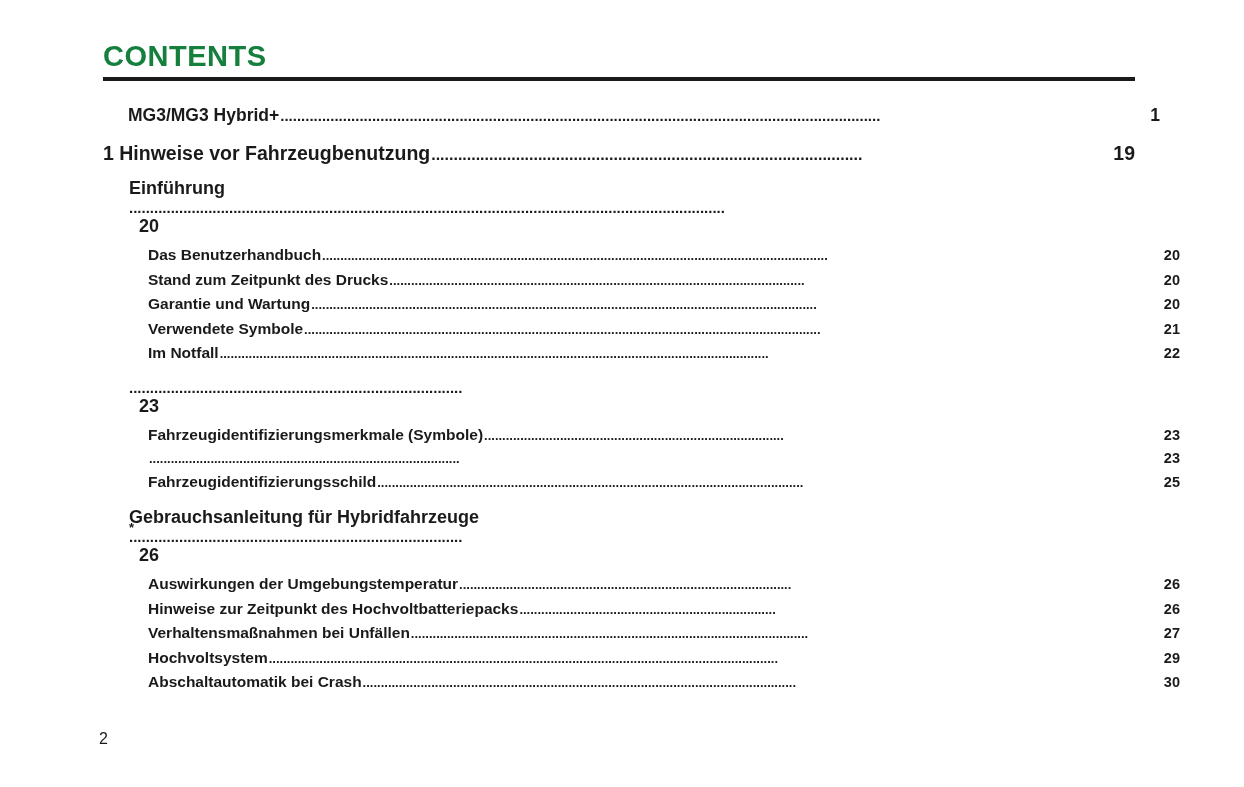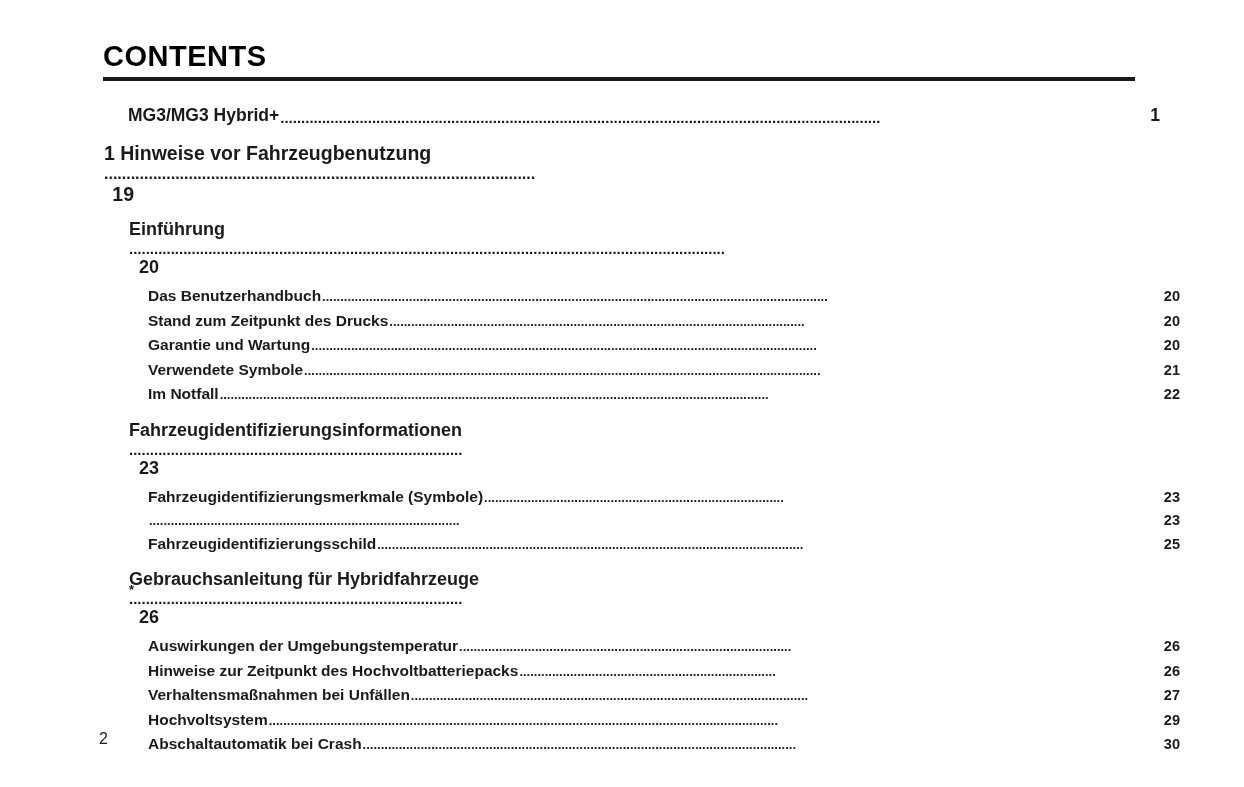--- a/index.html
+++ b/index.html
@@ -21,21 +21,21 @@
     width: 1244px;
     height: 787px;
   }
   .title {
     position: absolute;
     left: 103px;
     top: 40px;
     font-size: 29px;
     font-weight: bold;
     letter-spacing: 0.5px;
-    color: #000000;
+    color: #15803d;
   }
   .title-rule {
     position: absolute;
     left: 103px;
     top: 77px;
     width: 1032px;
     height: 4px;
     background: #1a1a1a;
   }
   .toc {
@@ -64,32 +64,30 @@
     flex: 0 0 auto;
     text-align: right;
   }
 
   
   .lvl-top {
     font-size: 17.5px;
     font-weight: bold;
     margin-left: 25px;
     margin-bottom: 16px;
-    align-items: flex-end;
   }
   .lvl-top .leader { font-size: 15px; font-weight: bold; }
   .lvl-top .pageno { min-width: 30px; }
 
   
   .lvl-chapter {
     font-size: 19.5px;
     font-weight: bold;
     margin-left: 0px;
     margin-bottom: 13px;
-    flex-direction: column;
   }
   .lvl-chapter .leader { font-size: 16px; font-weight: bold; }
   .lvl-chapter .pageno { min-width: 30px; }
 
   
   .lvl-section {
     font-size: 18px;
     font-weight: bold;
     margin-left: 25px;
     margin-bottom: 9px;
@@ -167,21 +165,20 @@
         <span class="leader">...............................................................................................................................................</span>
         <span class="pageno">21</span>
       </div>
       <div class="row lvl-sub">
         <span class="label">Im Notfall</span>
         <span class="leader">........................................................................................................................................................</span>
         <span class="pageno">22</span>
       </div>
       <div class="spacer-md"></div>
       <div class="row lvl-section">
-        <span class="label">Fahrzeugidentifizierungsinformationen</span>
         <span class="leader">................................................................................</span>
         <span class="pageno">23</span>
       </div>
       <div class="row lvl-sub">
         <span class="label">Fahrzeugidentifizierungsmerkmale (Symbole)</span>
         <span class="leader">...................................................................................</span>
         <span class="pageno">23</span>
       </div>
       <div class="row lvl-sub">
         <span class="leader">......................................................................................</span>

